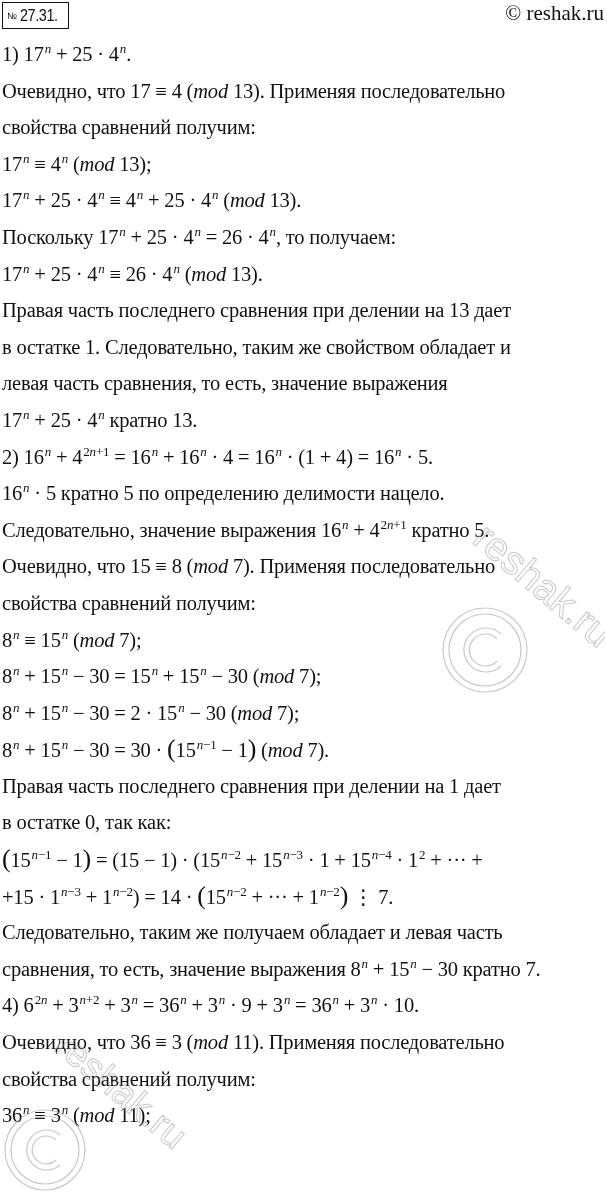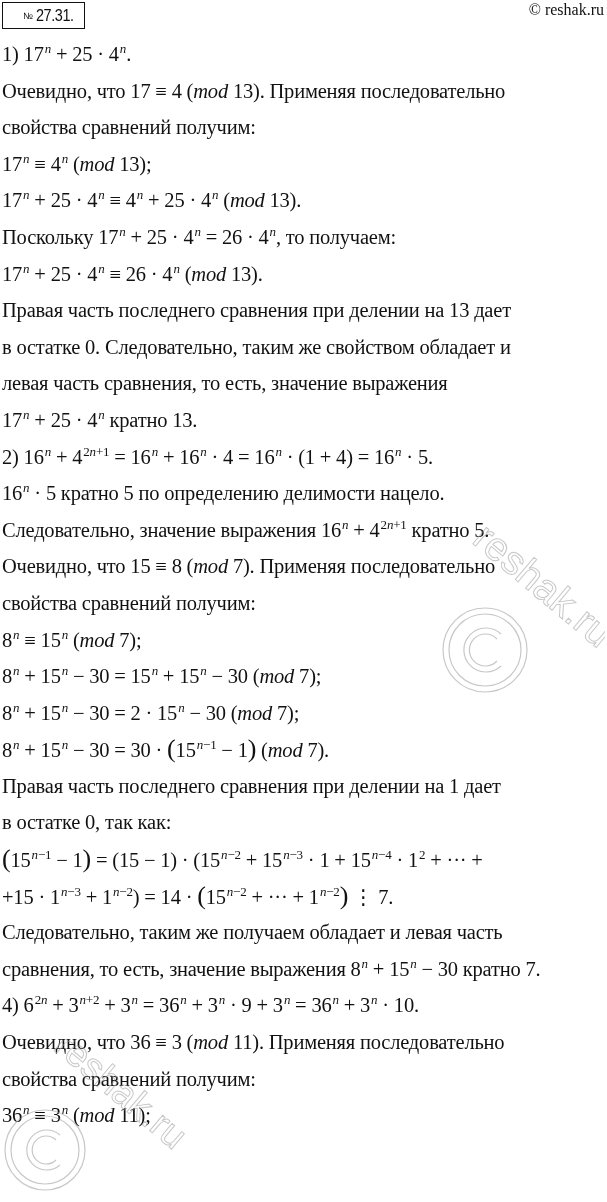--- a/index.html
+++ b/index.html
@@ -3,29 +3,29 @@
   <meta charset="utf-8">
   <style>
     html, body { margin: 0; padding: 0; background: #ffffff; }
     body {
       width: 607px; height: 1202px; position: relative; overflow: hidden;
       font-family: "Liberation Serif", "DejaVu Serif", serif;
       color: #111111;
     }
     .badge {
       position: absolute; left: 2px; top: 2px;
-      border: 1.5px solid #111; padding: 1px 4px 0 20px;
+      border: 1.5px solid #111; padding: 1px 4px 0 4px;
       font-family: "Liberation Sans", "DejaVu Sans", sans-serif;
       font-size: 17px; height: 24px; line-height: 24px;
       letter-spacing: -0.5px;
     }
     .badge .no { font-size: 9px; vertical-align: 2px; margin-right: 4px; }
     .badge .num { transform: scaleX(0.85); display: inline-block; transform-origin: left; font-weight: normal; }
     .copyright {
-      position: absolute; right: 3px; top: 1px; font-size: 16px;
+      position: absolute; right: 3px; top: 1px; font-size: 21px;
     }
     .content { position: absolute; left: 2px; top: 36px; width: 605px; }
     .line {
       height: 36.6px; line-height: 36.6px;
       font-size: 20.5px; white-space: nowrap;
       letter-spacing: -0.2px;
     }
     sup { font-size: 13px; font-style: italic; vertical-align: 0; position: relative; top: -8px; margin-left: 1px; }
     sup.up { font-style: normal; }
     i.m { }
@@ -43,21 +43,21 @@
 
 <div class="content" id="content">
     <div class="line">1) 17<sup>n</sup> + 25 · 4<sup>n</sup>.</div>
     <div class="line">Очевидно, что 17 ≡ 4 (<i class="m">mod</i> 13). Применяя последовательно</div>
     <div class="line">свойства сравнений получим:</div>
     <div class="line">17<sup>n</sup> ≡ 4<sup>n</sup> (<i class="m">mod</i> 13);</div>
     <div class="line">17<sup>n</sup> + 25 · 4<sup>n</sup> ≡ 4<sup>n</sup> + 25 · 4<sup>n</sup> (<i class="m">mod</i> 13).</div>
     <div class="line">Поскольку 17<sup>n</sup> + 25 · 4<sup>n</sup> = 26 · 4<sup>n</sup>, то получаем:</div>
     <div class="line">17<sup>n</sup> + 25 · 4<sup>n</sup> ≡ 26 · 4<sup>n</sup> (<i class="m">mod</i> 13).</div>
     <div class="line">Правая часть последнего сравнения при делении на 13 дает</div>
-    <div class="line">в остатке 0. Следовательно, таким же свойством обладает и</div>
+    <div class="line">в остатке 1. Следовательно, таким же свойством обладает и</div>
     <div class="line">левая часть сравнения, то есть, значение выражения</div>
     <div class="line">17<sup>n</sup> + 25 · 4<sup>n</sup> кратно 13.</div>
     <div class="line">2) 16<sup>n</sup> + 4<sup class="up">2<i>n</i>+1</sup> = 16<sup>n</sup> + 16<sup>n</sup> · 4 = 16<sup>n</sup> · (1 + 4) = 16<sup>n</sup> · 5.</div>
     <div class="line">16<sup>n</sup> · 5 кратно 5 по определению делимости нацело.</div>
     <div class="line">Следовательно, значение выражения 16<sup>n</sup> + 4<sup class="up">2<i>n</i>+1</sup> кратно 5.</div>
     <div class="line">Очевидно, что 15 ≡ 8 (<i class="m">mod</i> 7). Применяя последовательно</div>
     <div class="line">свойства сравнений получим:</div>
     <div class="line">8<sup>n</sup> ≡ 15<sup>n</sup> (<i class="m">mod</i> 7);</div>
     <div class="line">8<sup>n</sup> + 15<sup>n</sup> − 30 = 15<sup>n</sup> + 15<sup>n</sup> − 30 (<i class="m">mod</i> 7);</div>
     <div class="line">8<sup>n</sup> + 15<sup>n</sup> − 30 = 2 · 15<sup>n</sup> − 30 (<i class="m">mod</i> 7);</div>

